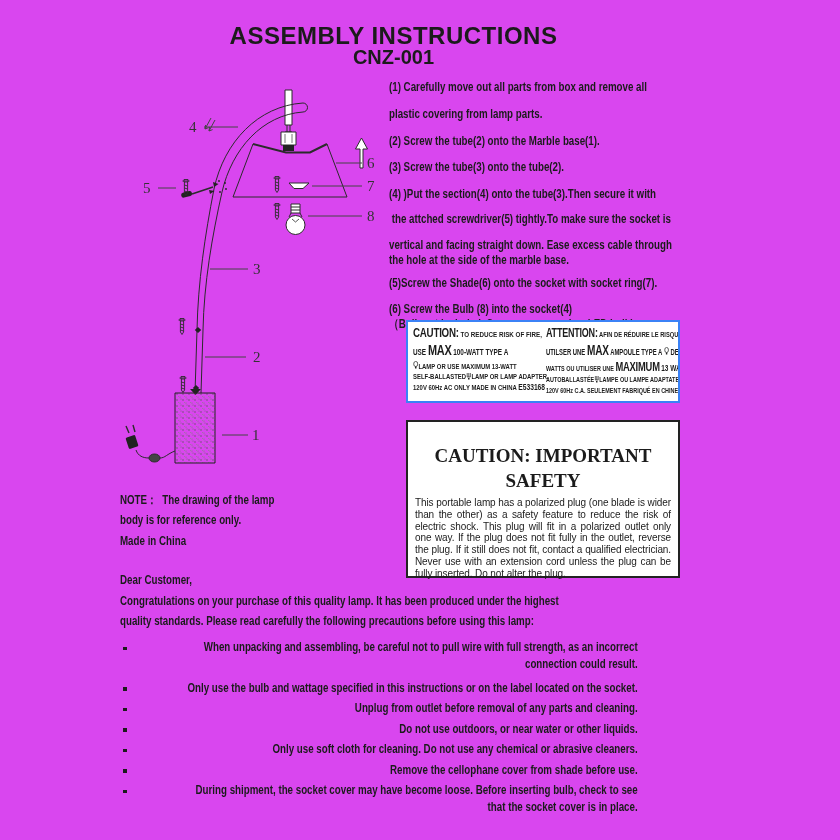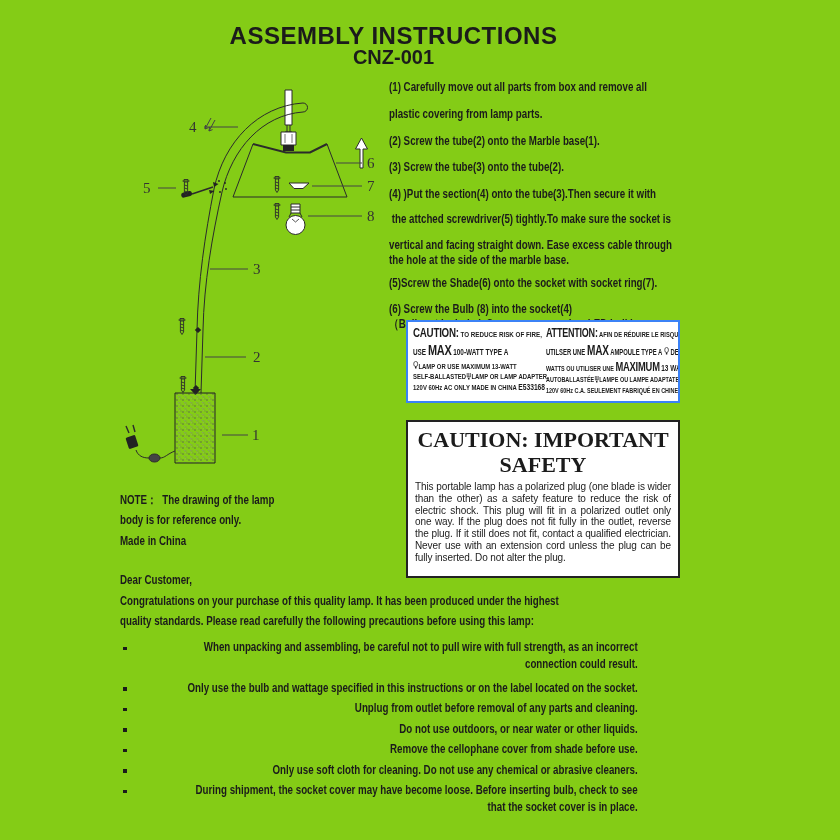--- a/index.html
+++ b/index.html
@@ -1,18 +1,18 @@
 <!DOCTYPE html>
 <html><head>
 <meta charset="utf-8">
 <style>
   html,body{margin:0;padding:0;overflow:hidden;}
   body{width:840px;height:840px;background:#ffffff;position:relative;
        font-family:"Liberation Sans",sans-serif;color:#1b1b1b;}
-  .page{position:absolute;inset:0;background:#84cc16;}
+  .page{position:absolute;inset:0;background:#d946ef;}
 
   .title{position:absolute;left:0;top:6px;width:787px;text-align:center;
          font-size:24px;font-weight:700;letter-spacing:.5px;}
   .model{position:absolute;left:0;top:46px;width:787px;text-align:center;
          font-size:20px;font-weight:700;}
 
   .diagram{position:absolute;left:110px;top:80px;width:290px;height:400px;}
   .diagram path,.diagram rect,.diagram ellipse,.diagram circle,.diagram line
     {vector-effect:non-scaling-stroke;}
   .co{font-family:"Liberation Serif",serif;font-size:15px;fill:#333;}
@@ -44,21 +44,21 @@
   .cl-l3,.cl-l4,.cl-l5{font-size:7.6px;line-height:10px;}
   .cl-fr .cl-l3{line-height:12px;}
   .cl-maximum{font-size:13px;letter-spacing:-.3px;}
   .cl-mid{font-size:9px;}
   .cl-e{font-size:8.6px;}
   .cl-icon{display:inline-block;vertical-align:-1px;}
 
   .safety-box{position:absolute;left:406px;top:420px;width:270px;height:154px;
               border:2px solid #222;background:#fff;}
   .safety-title{text-align:center;font-family:"Liberation Serif",serif;font-weight:700;
-                font-size:22px;line-height:25px;margin-top:5px;}
+                font-size:19px;line-height:25px;margin-top:21px;}
   .safety-body{margin:4px 7px 0 7px;font-size:10px;line-height:11.8px;
                text-align:justify;letter-spacing:-.1px;}
 
   .abs-line{position:absolute;left:120px;white-space:pre;font-weight:700;font-size:12.5px;
             transform:scaleX(0.78);transform-origin:0 0;}
   .note-1{top:492px;} .note-2{top:513px;} .note-3{top:534px;}
   .greeting{top:573px;}
   .intro-1{top:594px;} .intro-2{top:614px;}
 
   .bullets{position:absolute;left:120px;top:639px;width:660px;}
@@ -292,25 +292,25 @@
     <div class="bullet-item">
       <span class="dot"></span>
       <div class="bullet-line">Unplug from outlet before removal of any parts and cleaning.</div>
     </div>
     <div class="bullet-item">
       <span class="dot"></span>
       <div class="bullet-line">Do not use outdoors, or near water or other liquids.</div>
     </div>
     <div class="bullet-item">
       <span class="dot"></span>
+      <div class="bullet-line">Only use soft cloth for cleaning. Do not use any chemical or abrasive cleaners.</div>
+    </div>
+    <div class="bullet-item">
+      <span class="dot"></span>
       <div class="bullet-line">Remove the cellophane cover from shade before use.</div>
-    </div>
-    <div class="bullet-item">
-      <span class="dot"></span>
-      <div class="bullet-line">Only use soft cloth for cleaning. Do not use any chemical or abrasive cleaners.</div>
     </div>
     <div class="bullet-item two">
       <span class="dot"></span>
       <div class="bullet-line">During shipment, the socket cover may have become loose. Before inserting bulb, check to see</div>
       <div class="bullet-line">that the socket cover is in place.</div>
     </div>
   </div>
 
 </div>
 

